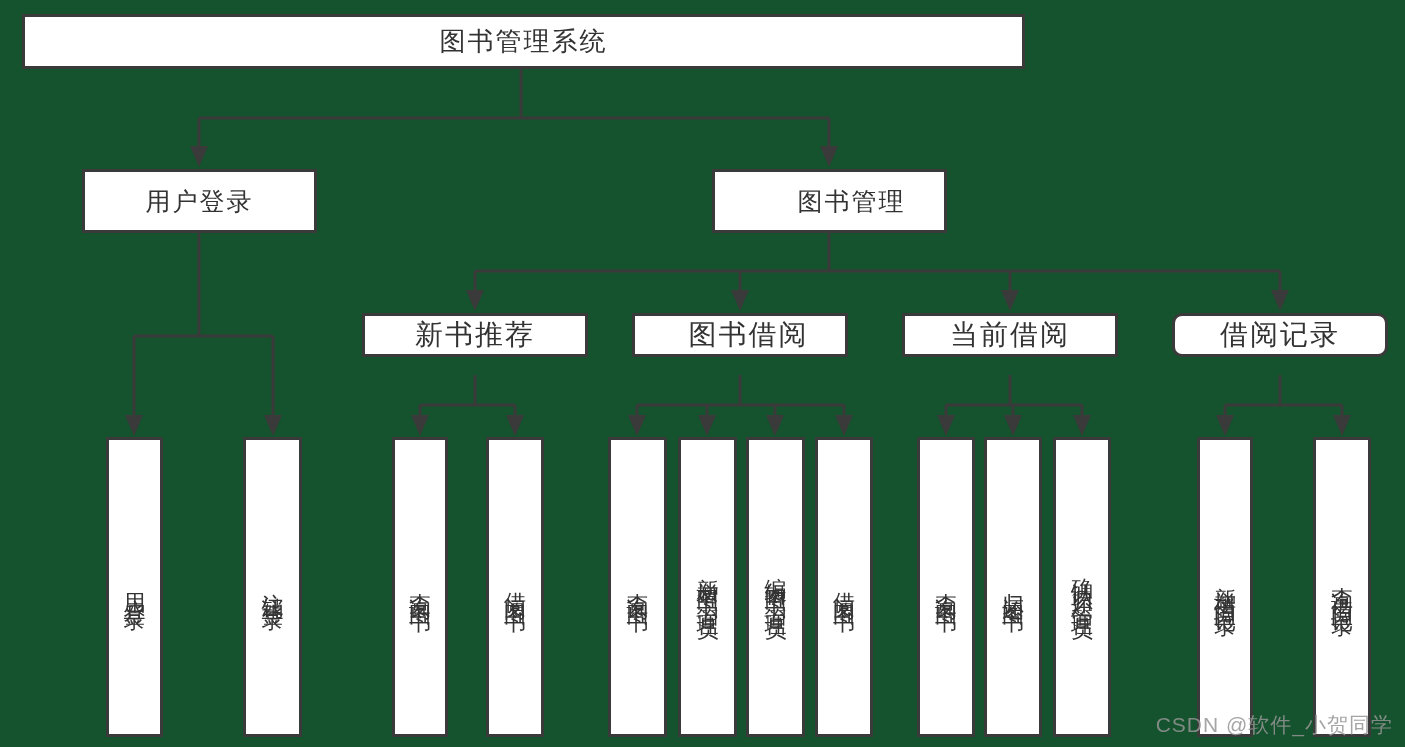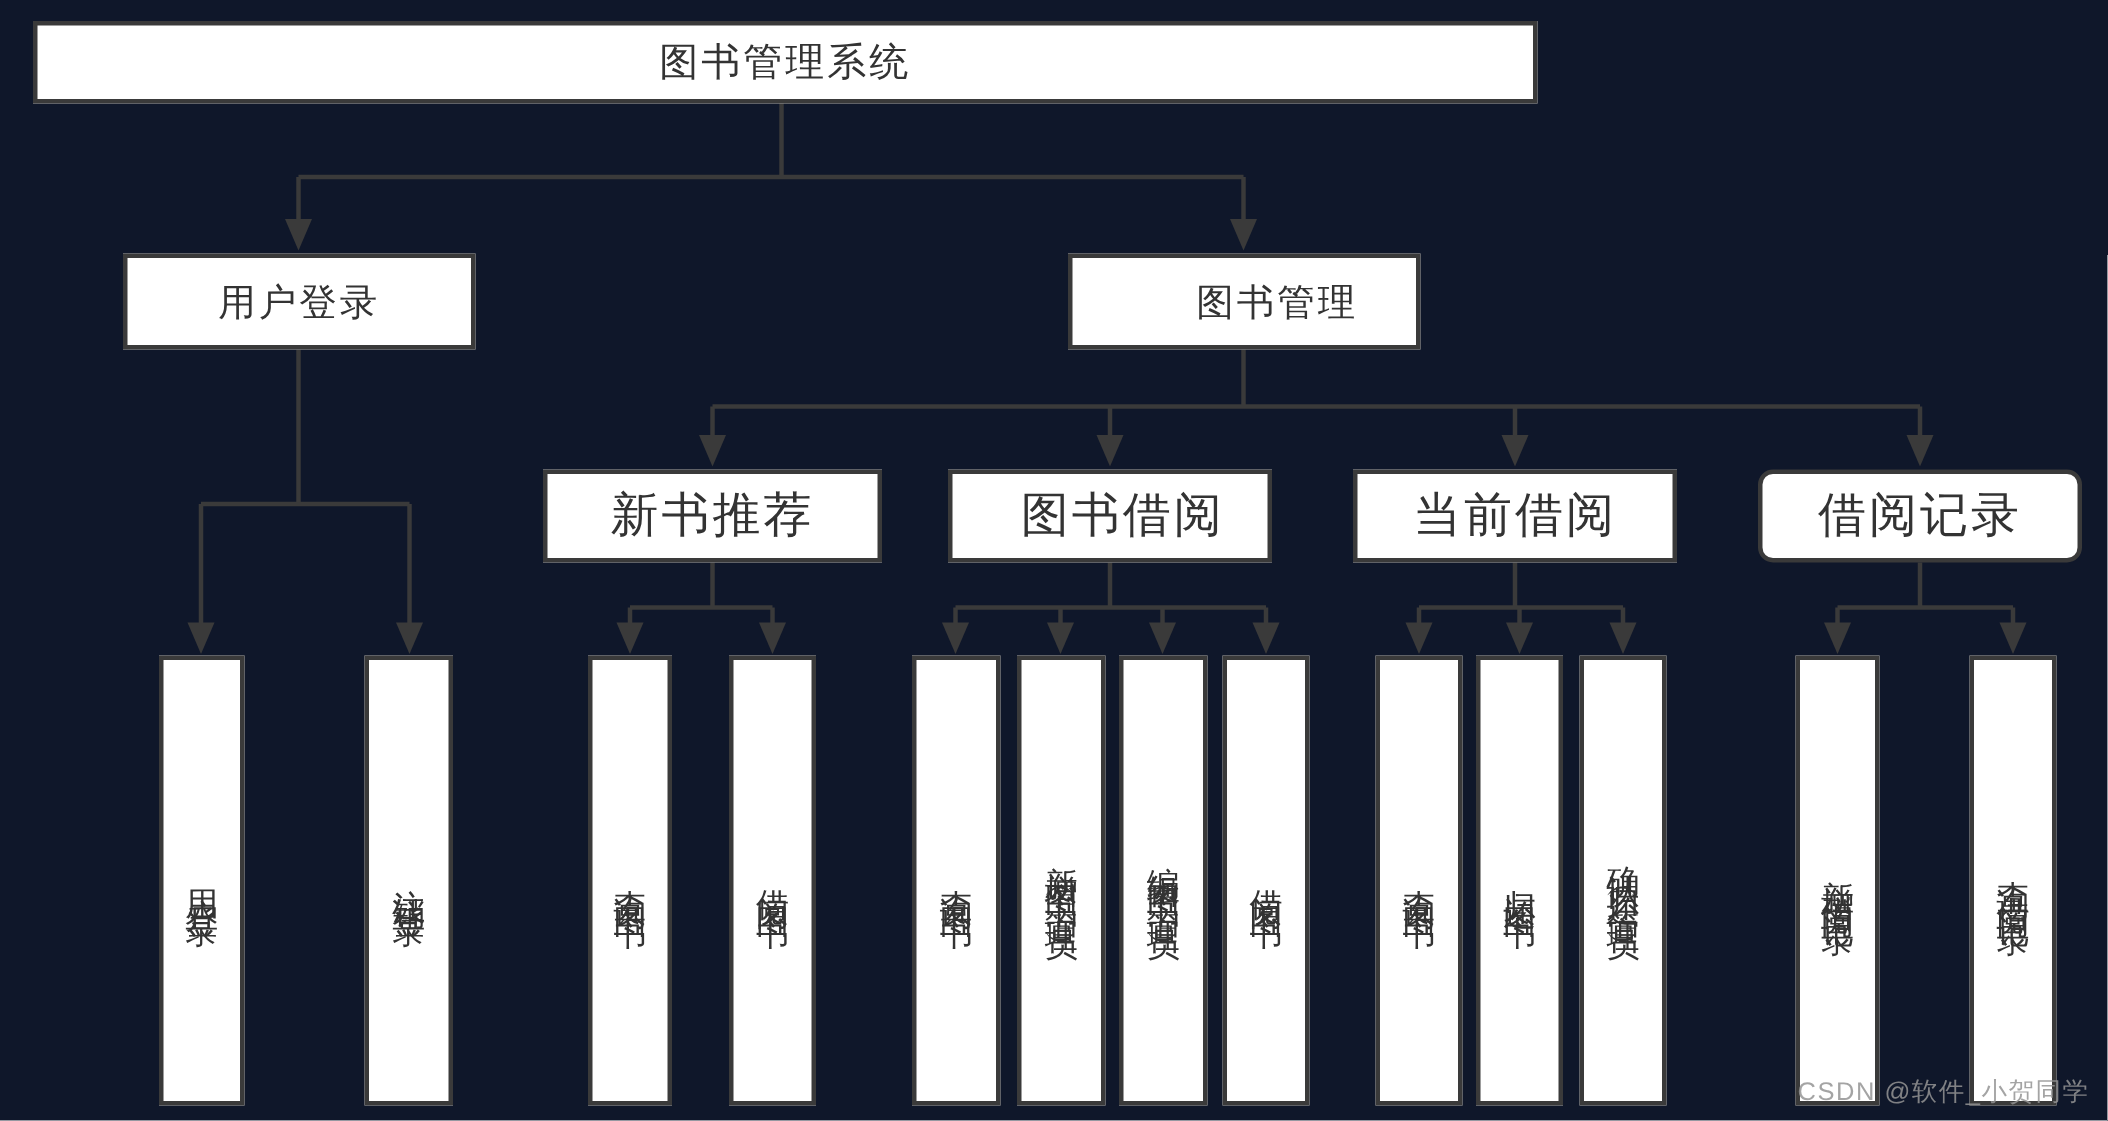--- a/index.html
+++ b/index.html
@@ -1,20 +1,20 @@
 <!DOCTYPE html>
 <html><head>
 <meta charset="utf-8">
 <style>
   html, body { margin: 0; padding: 0; background: #ffffff; }
   #canvas {
     position: relative;
     width: 1405px;
     height: 747px;
-    background: #0f172a;
+    background: #14532d;
     overflow: hidden;
     font-family: "Liberation Sans", sans-serif;
     color: #333333;
   }
   #connectors {
     position: absolute;
     left: 0; top: 0;
     width: 1405px; height: 747px;
     pointer-events: none;
   }
@@ -24,35 +24,35 @@
     border: 3px solid #3a3a3a;
     background: #ffffff;
     display: flex;
     align-items: center;
     justify-content: center;
     z-index: 2;
   }
   .box span { white-space: nowrap; }
   .root-box  { left: 22px;  top: 14px;  width: 1003px; height: 55px; font-size: 26px; letter-spacing: 2px; }
   .lvl2-box  { top: 169px; width: 235px; height: 64px; font-size: 25px; letter-spacing: 2px; }
-  .lvl3-box  { top: 313px; height: 62px; font-size: 32px; letter-spacing: 2px; }
+  .lvl3-box  { top: 313px; height: 44px; font-size: 28px; letter-spacing: 2px; }
   .leaf-box  { top: 437px; height: 300px; }
   .vtext {
     writing-mode: vertical-rl;
     text-orientation: mixed;
     font-size: 22px;
     letter-spacing: 6px;
     line-height: 1;
     color: #333333;
   }
   .watermark {
     position: absolute;
     right: 12px;
     bottom: 8px;
-    font-size: 17px;
+    font-size: 21px;
     color: rgba(148, 148, 148, 0.85);
     letter-spacing: 1px;
     z-index: 5;
     white-space: nowrap;
   }
   .cline { stroke: #3a3a3a; stroke-width: 3; fill: none; }
   .ahead { fill: #3a3a3a; stroke: none; }
 </style>
 </head>
 <body>

